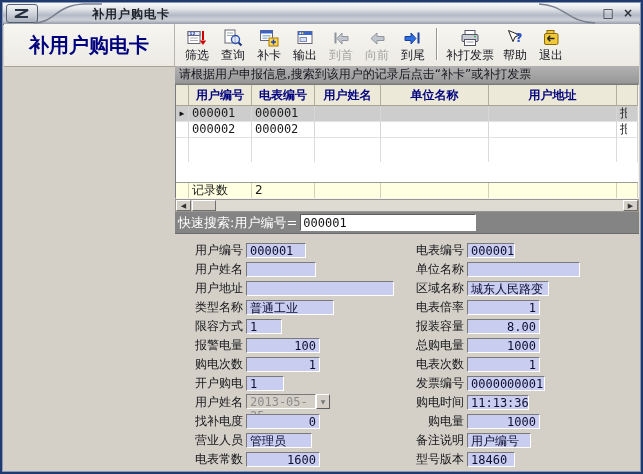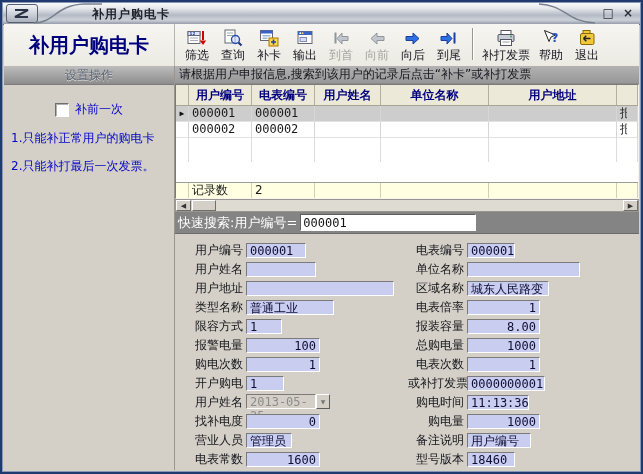--- a/index.html
+++ b/index.html
@@ -199,28 +199,20 @@
 
       <div class="tbtn disabled">
         <span class="ticon">
           <svg width="20" height="19" viewBox="0 0 20 19">
               <path d="M17 7.5 h-7 v-3.5 l-6 5.5 6 5.5 v-3.5 h7 z" fill="#c2c7ce" stroke="#8f959d"></path>
             </svg>
         </span>
         <span class="tlabel">向前</span>
       </div>
 
-      <div class="tbtn">
-        <span class="ticon">
-          <svg width="20" height="19" viewBox="0 0 20 19">
-              <path d="M3 7.5 h7 v-3.5 l6 5.5 -6 5.5 v-3.5 h-7 z" fill="#2f6fe4" stroke="#1b3f9a"></path>
-            </svg>
-        </span>
-        <span class="tlabel">向后</span>
-      </div>
 
       <div class="tbtn">
         <span class="ticon">
           <svg width="20" height="19" viewBox="0 0 20 19">
               <path d="M2 7.5 h6 v-3.5 l5 5.5 -5 5.5 v-3.5 h-6 z" fill="#2f6fe4" stroke="#1b3f9a"></path>
               <path d="M15.5 3.5 v11" stroke="#1b3f9a" stroke-width="2"></path>
             </svg>
         </span>
         <span class="tlabel">到尾</span>
       </div>
@@ -257,29 +249,20 @@
               <rect x="3.5" y="4.5" width="13.5" height="11" rx="1.5" fill="#f0c83c" stroke="#8a6a00"></rect>
               <path d="M6.5 9.5 h7 M6.5 9.5 l2.8-2.8 M6.5 9.5 l2.8 2.8" stroke="#222" stroke-width="1.4" fill="none"></path>
             </svg>
         </span>
         <span class="tlabel">退出</span>
       </div>
 
     </div>
   </div>
 
-  <div class="sidebar">
-    <div class="side-head">设置操作</div>
-    <div class="cb-row">
-      <span class="cb"></span>
-      <span class="cb-label">补前一次</span>
-    </div>
-    <div class="note">1.只能补正常用户的购电卡</div>
-    <div class="note">2.只能补打最后一次发票。</div>
-  </div>
 
   <div class="content">
     <div class="instruction">请根据用户申报信息,搜索到该用户的记录后点击“补卡”或补打发票</div>
 
     <div class="grid">
       <div class="ghead grow">
         <div class="gcell"></div>
         <div class="gcell">用户编号</div>
         <div class="gcell">电表编号</div>
         <div class="gcell">用户姓名</div>
@@ -383,21 +366,21 @@
             <span class="cval">2013-05-25</span>
             <span class="cbtn">▼</span>
           </span>
         </div>
         <div class="frow">
             <span class="flabel">找补电度</span>
             <span class="ffield num" style="width:74px">0</span>
           </div>
         <div class="frow">
             <span class="flabel">营业人员</span>
-            <span class="ffield" style="width:46px">管理员</span>
+            <span class="ffield" style="width:66px">管理员</span>
           </div>
         <div class="frow">
             <span class="flabel">电表常数</span>
             <span class="ffield num" style="width:74px">1600</span>
           </div>
       </div>
 
       <div class="fcol right">
         <div class="frow">
             <span class="flabel">电表编号</span>
@@ -421,21 +404,21 @@
           </div>
         <div class="frow">
             <span class="flabel">总购电量</span>
             <span class="ffield num" style="width:73px">1000</span>
           </div>
         <div class="frow">
             <span class="flabel">电表次数</span>
             <span class="ffield num" style="width:73px">1</span>
           </div>
         <div class="frow">
-            <span class="flabel">或补打发票</span>
+            <span class="flabel">发票编号</span>
             <span class="ffield" style="width:78px">0000000001</span>
           </div>
         <div class="frow">
             <span class="flabel">购电时间</span>
             <span class="ffield" style="width:62px">11:13:36</span>
           </div>
         <div class="frow">
             <span class="flabel">购电量</span>
             <span class="ffield num" style="width:73px">1000</span>
           </div>

